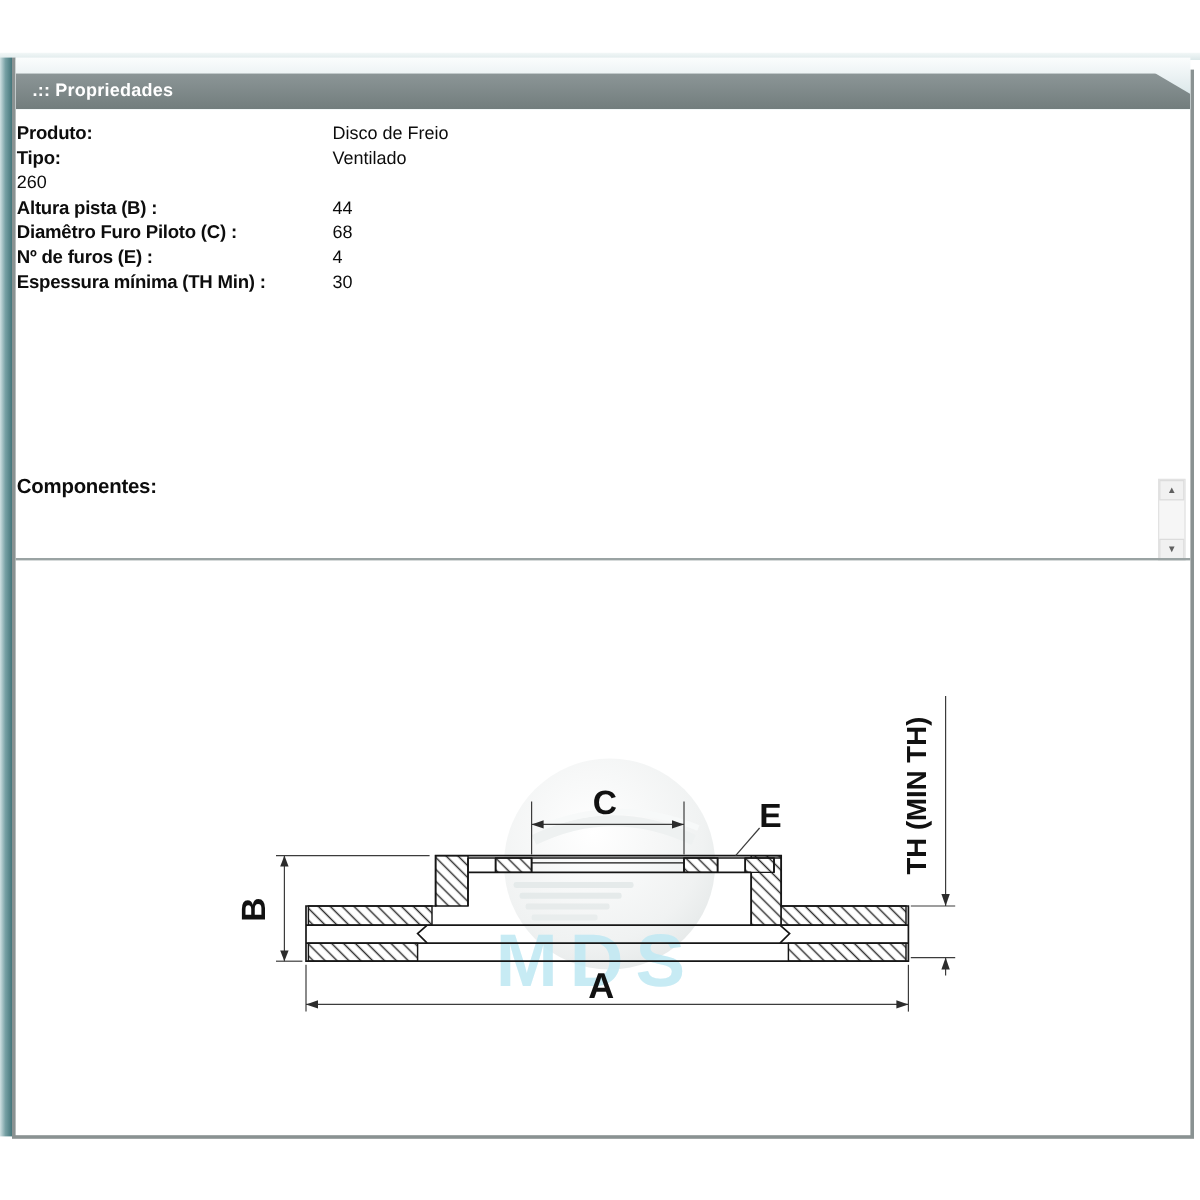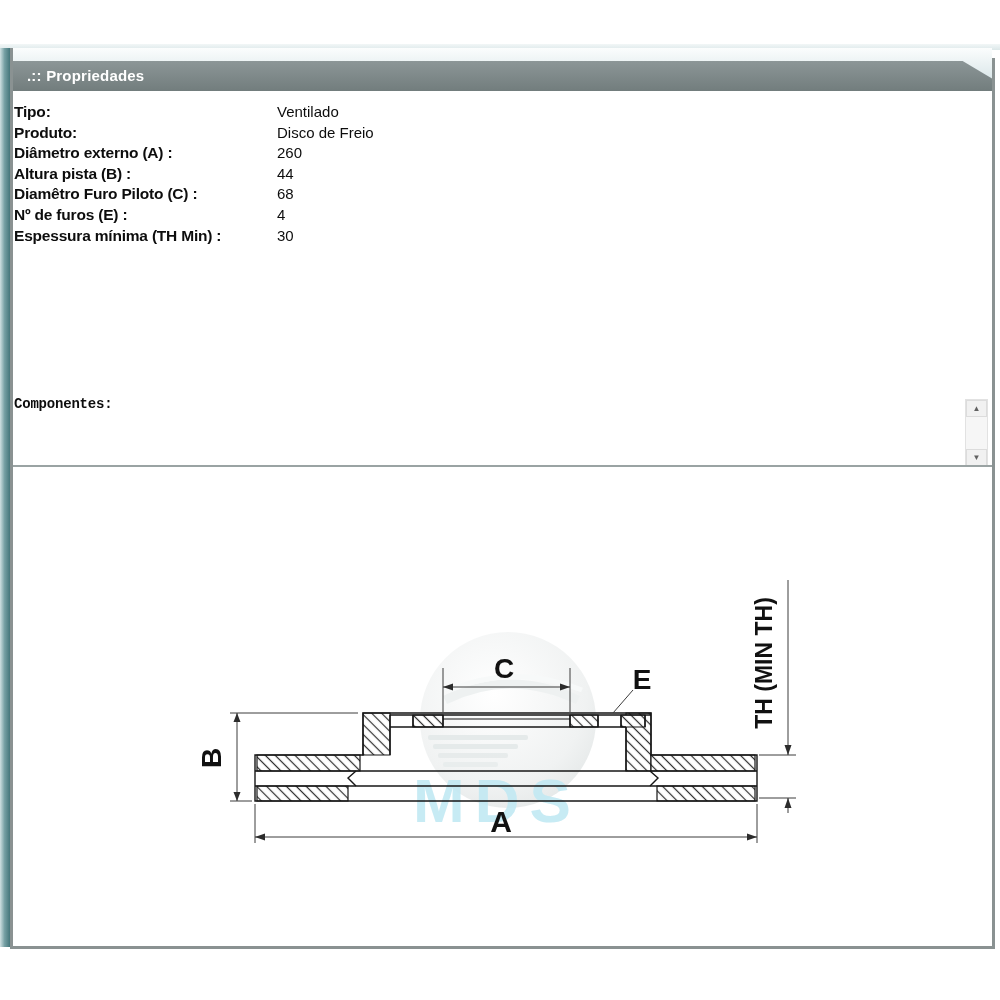--- a/index.html
+++ b/index.html
@@ -24,22 +24,22 @@
                  clip-path:polygon(0 0, 97.0% 0, 100% 58%, 100% 100%, 0 100%);
                  color:#fff; font-size:15px; font-weight:bold; line-height:30px;
                  padding-left:14px; letter-spacing:0.2px; }
 
   
   .props { position:absolute; left:14px; top:102px; width:700px; color:#0d0d0d; }
   .prow  { display:flex; height:20.6px; line-height:20.6px; white-space:nowrap; }
   .plabel{ font-weight:bold; font-size:15.5px; min-width:263px; letter-spacing:-0.2px; }
   .pvalue{ font-size:15px; }
 
-  .componentes { position:absolute; left:14px; top:396px; font-size:14px;
-                 font-weight:bold; color:#0d0d0d; letter-spacing:-0.2px;font-family:Liberation Mono, monospace; }
+  .componentes { position:absolute; left:14px; top:396px; font-size:17px;
+                 font-weight:bold; color:#0d0d0d; letter-spacing:-0.2px; }
 
   .separator { position:absolute; left:13px; top:465px; width:979px; height:2px; background:#9aa3a3; }
 
   
   .vscroll { position:absolute; left:965px; top:399px; width:23px; height:68px;
              background:#f6f6f6; border:1px solid #e2e2e2; display:flex;
              flex-direction:column; justify-content:space-between; }
   .sbtn { height:17px; background:#f1f1f1; border:1px solid #dcdcdc;
           display:flex; align-items:center; justify-content:center;
           font-size:8px; color:#606060; cursor:default; }
@@ -59,29 +59,28 @@
   <div class="bottom-line"></div>
 
   <div class="header-wrap">
     <div class="header-bar">
       <span>.:: Propriedades</span>
     </div>
   </div>
 
   <div class="props">
     <div class="prow">
+      <span class="plabel">Produto:</span>
+      <span class="pvalue">Disco de Freio</span>
+    </div>
+    <div class="prow">
       <span class="plabel">Tipo:</span>
       <span class="pvalue">Ventilado</span>
     </div>
     <div class="prow">
-      <span class="plabel">Produto:</span>
-      <span class="pvalue">Disco de Freio</span>
-    </div>
-    <div class="prow">
-      <span class="plabel">Diâmetro externo (A) :</span>
       <span class="pvalue">260</span>
     </div>
     <div class="prow">
       <span class="plabel">Altura pista (B) :</span>
       <span class="pvalue">44</span>
     </div>
     <div class="prow">
       <span class="plabel">Diamêtro Furo Piloto (C) :</span>
       <span class="pvalue">68</span>
     </div>

